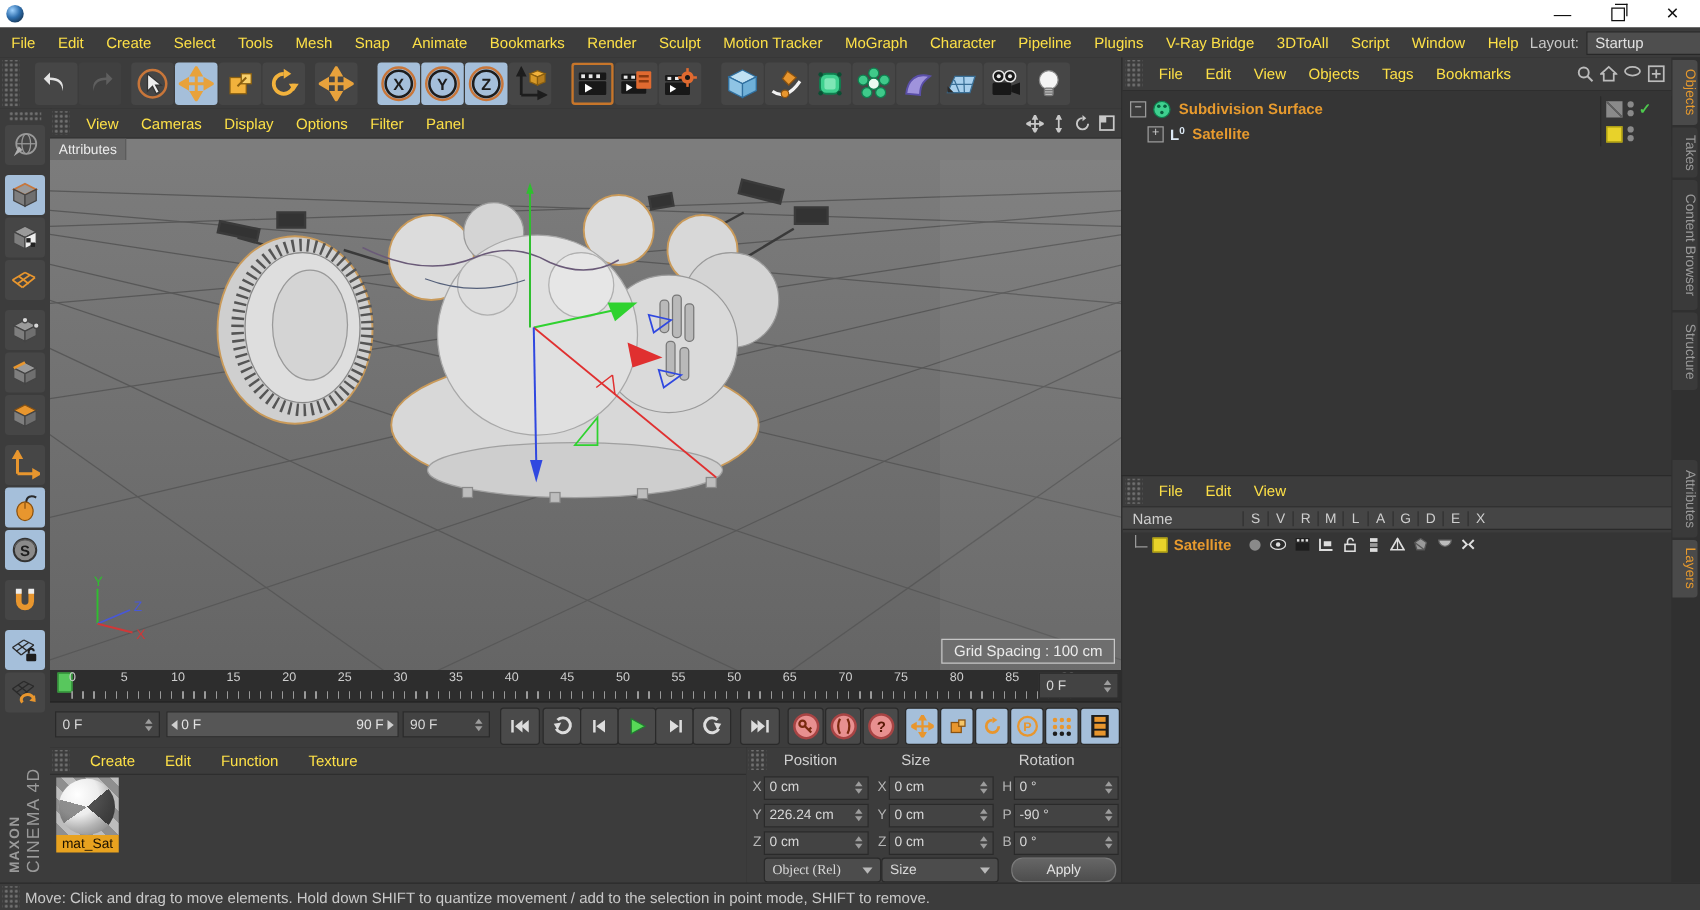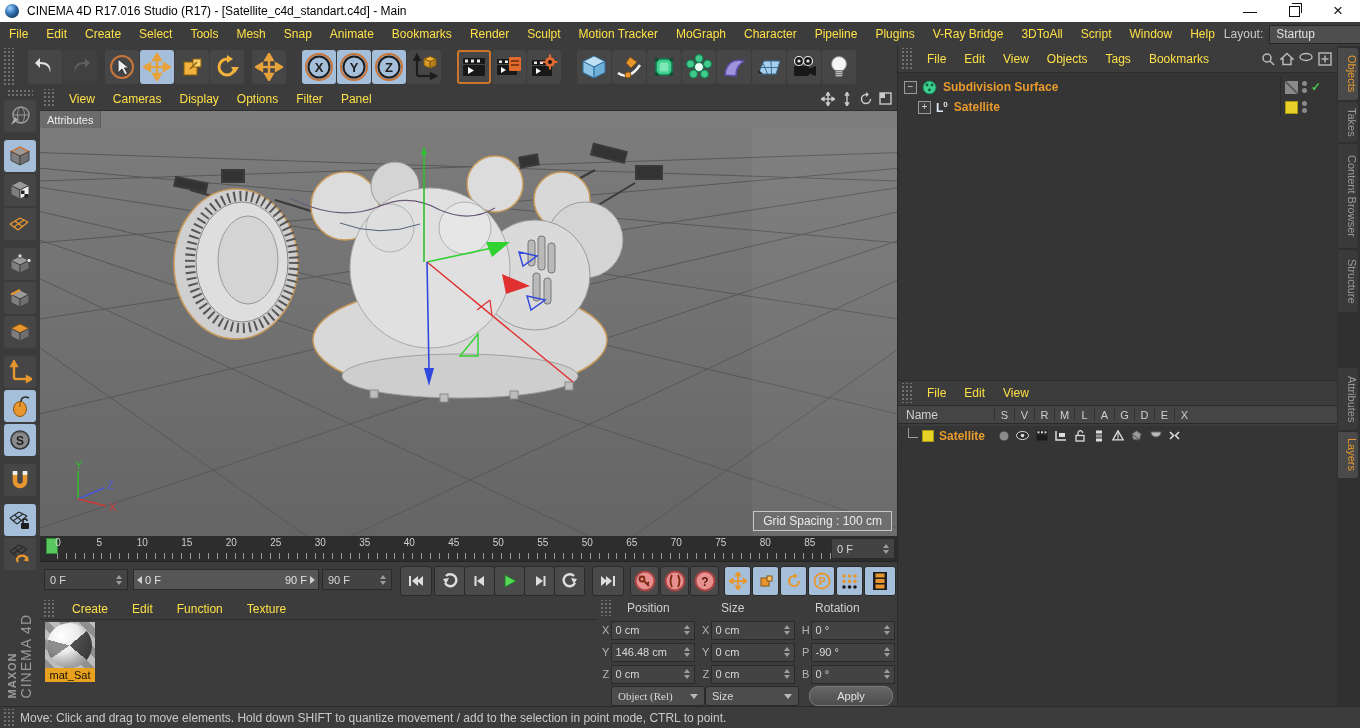--- a/index.html
+++ b/index.html
@@ -147,21 +147,20 @@
              border-top:1px solid #2a2a2a;display:flex;align-items:center;color:#c9c9c9;font-size:12px;}
   svg{display:block;}
 </style>
 </head>
 <body>
 
 <div id="app">
 
   <div class="titlebar">
     <div class="app-icon"></div>
-    <div class="title-text">CINEMA 4D R17.016 Studio (R17) - [Satellite_c4d_standart.c4d] - Main</div>
     <div class="win-controls">
       <div class="win-btn">—</div>
       <div class="win-btn">
           <span class="restore-box"></span>
         </div>
       <div class="win-btn" style="font-size:17px;">×</div>
     </div>
   </div>
 
   <div class="menubar">
@@ -911,21 +910,21 @@
           <span>0 °</span>
           <span class="spin">
             <i class="up"></i>
             <i class="dn"></i>
           </span>
         </div>
     </div>
     <div class="crow">
       <span class="clabel">Y</span>
       <div class="cfld">
-          <span>146.48 cm</span>
+          <span>226.24 cm</span>
           <span class="spin">
             <i class="up"></i>
             <i class="dn"></i>
           </span>
         </div>
       <span class="clabel">Y</span>
       <div class="cfld">
           <span>0 cm</span>
           <span class="spin">
             <i class="up"></i>
@@ -1139,16 +1138,16 @@
     <div class="vtab" style="height:40px;">Takes</div>
     <div class="vtab" style="height:104px;">Content Browser</div>
     <div class="vtab" style="height:62px;">Structure</div>
     <div style="height:52px;"></div>
     <div class="vtab" style="height:62px;">Attributes</div>
     <div class="vtab active" style="height:46px;">Layers</div>
   </div>
 
   <div class="statusbar">
     <div class="grip"></div>
-    <span>Move: Click and drag to move elements. Hold down SHIFT to quantize movement / add to the selection in point mode, CTRL to point.</span>
+    <span>Move: Click and drag to move elements. Hold down SHIFT to quantize movement / add to the selection in point mode, SHIFT to remove.</span>
   </div>
 
 </div>
 
 </body></html>

